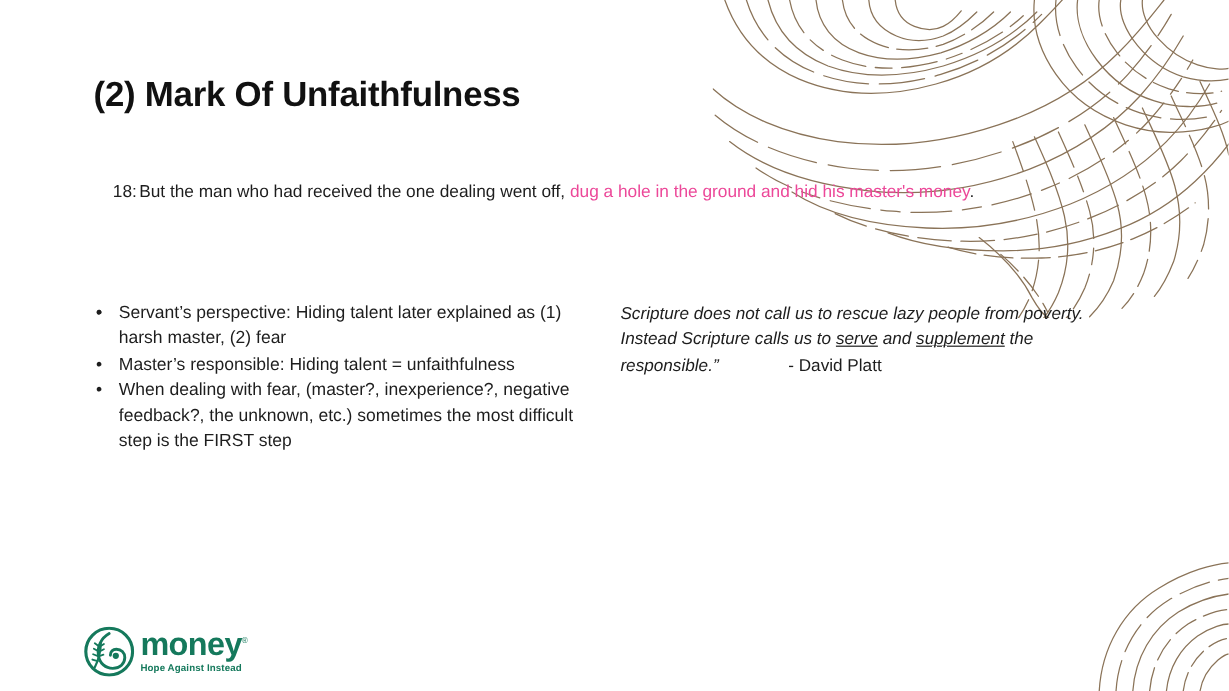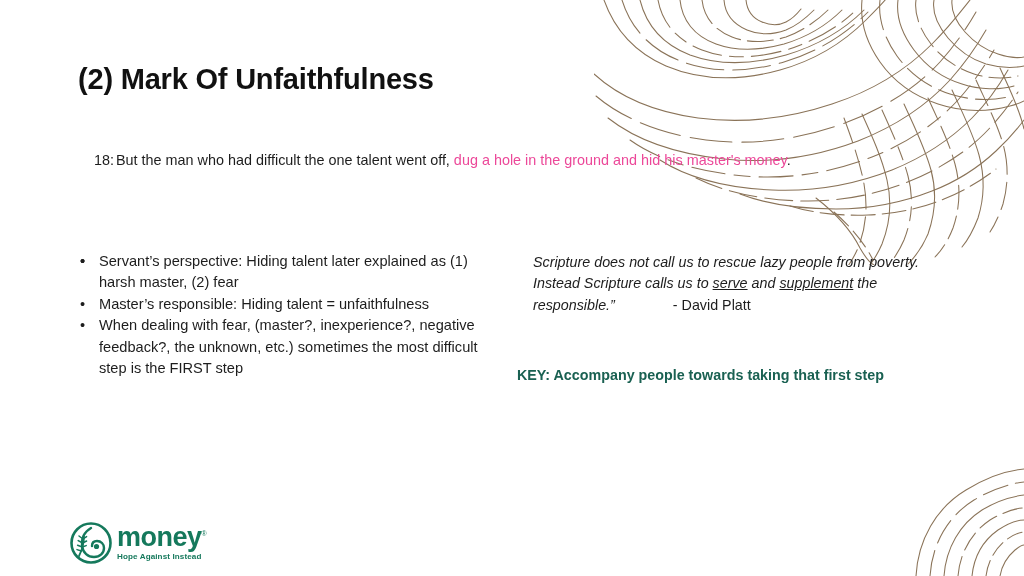--- a/index.html
+++ b/index.html
@@ -105,21 +105,20 @@
   
   #quote-block {
     position: absolute;
     left: 517px;
     top: 252px;
     width: 412px;
     font-size: 14.3px;
     line-height: 1.5;
     font-style: italic;
     color: #1d1d1d;
-    margin-left: 16px;
   }
   #quote-block u { text-decoration: underline; }
   #quote-attrib {
     font-style: normal;
     display: inline-block;
     margin-left: 58px;
     white-space: nowrap;
   }
 
   #key-block {
@@ -225,21 +224,21 @@
       <path d="M58 112 C60 92 70 76 84 66 C96 58 106 56 110 56"></path>
       <path d="M72 112 C74 96 82 84 92 76 C100 70 107 68 110 68" stroke-dasharray="16 6"></path>
       <path d="M86 112 C88 100 94 92 101 86 C106 82 109 81 110 81"></path>
     </g>
   </svg>
 
   <h1 id="title">(2) Mark Of Unfaithfulness</h1>
 
   <div id="verse">
     <span class="verse-num">18:</span>
-    <span class="verse-body"><span>But the man who had difficult the one talent went off,</span><span class="verse-red"> dug a hole in the ground and hid his master's money</span><span>.</span></span>
+    <span class="verse-body"><span>But the man who had received the one dealing went off,</span><span class="verse-red"> dug a hole in the ground and hid his master's money</span><span>.</span></span>
   </div>
 
   <div id="bullets">
     <div class="bullet-row">
       <span class="bullet-dot">•</span>
     </div>
     <div class="bullet-row">
       <span class="bullet-dot">•</span>
       <span>Servant’s perspective: Hiding talent later explained as (1) harsh master, (2) fear</span>
     </div>
@@ -248,21 +247,20 @@
       <span>Master’s responsible: Hiding talent = unfaithfulness</span>
     </div>
     <div class="bullet-row">
       <span class="bullet-dot">•</span>
       <span>When dealing with fear, (master?, inexperience?, negative feedback?, the unknown, etc.) sometimes the most difficult step is the FIRST step</span>
     </div>
   </div>
 
   <div id="quote-block"><span>Scripture does not call us to rescue lazy people from poverty. Instead Scripture calls us to </span><u>serve</u><span> and </span><u>supplement</u><span> the responsible.”</span><span id="quote-attrib">- David Platt</span></div>
 
-  <div id="key-block">KEY: Accompany people towards taking that first step</div>
 
   <div id="logo">
     <svg id="logo-mark" viewBox="0 0 42 42" aria-hidden="true">
       <circle cx="21" cy="21" r="19.5" fill="none" stroke="#15795c" stroke-width="2.6"></circle>
       <path d="M21 6 C14 10 11 17 12 24 C13 31 18 35 24 35 C30 35 34 31 34 26 C34 22 31 19 27 19 C24 19 22 21 22 24" fill="none" stroke="#15795c" stroke-width="2.4" stroke-linecap="round"></path>
       <path d="M9 34 C12 28 14 21 14 14" fill="none" stroke="#15795c" stroke-width="1.8" stroke-linecap="round"></path>
       <g stroke="#15795c" stroke-width="1.5" stroke-linecap="round" fill="none">
         <path d="M13 17 L9 14"></path>
         <path d="M12.6 21 L8.2 18.6"></path>
         <path d="M12.2 25 L7.6 23.2"></path>

